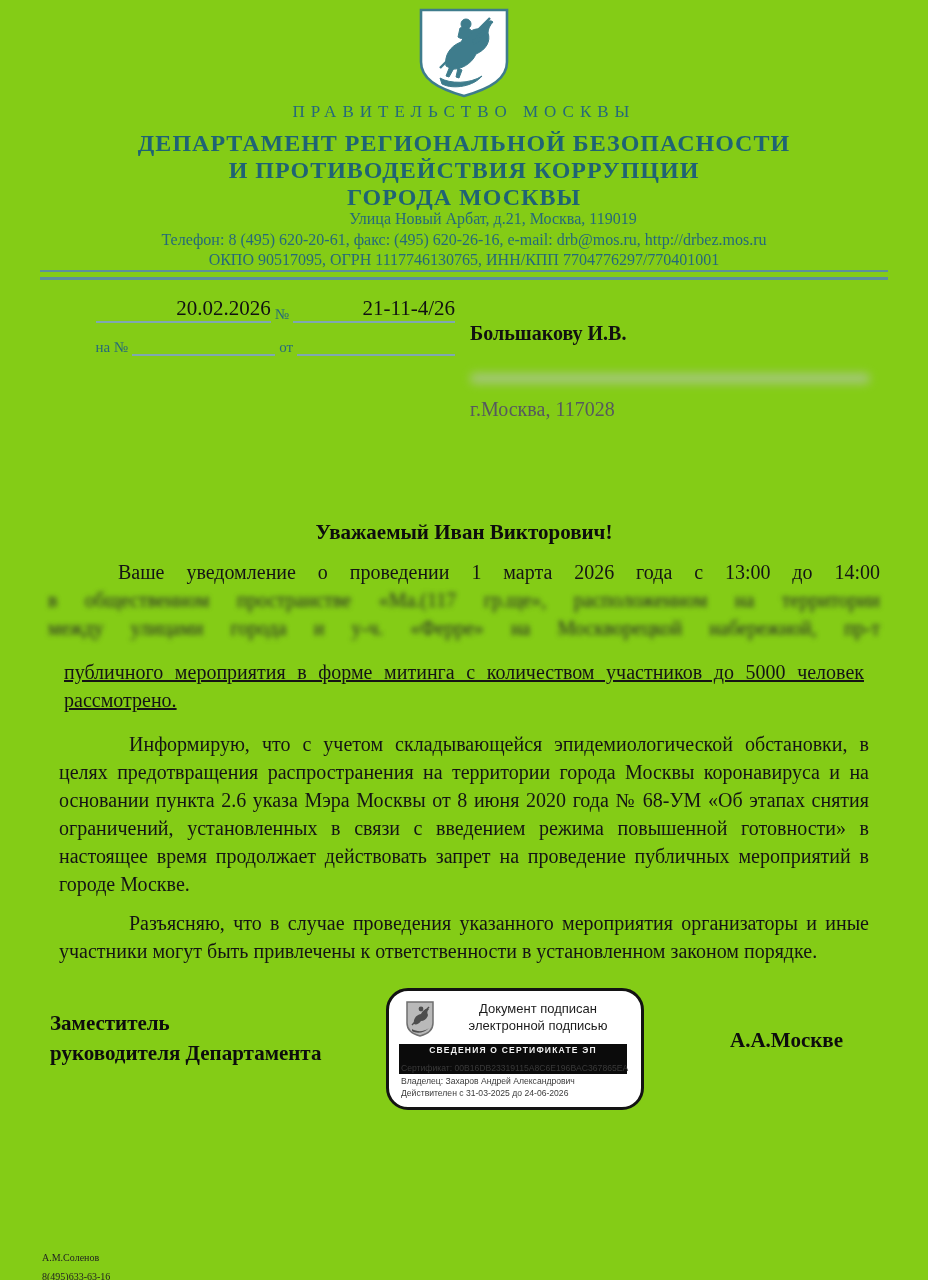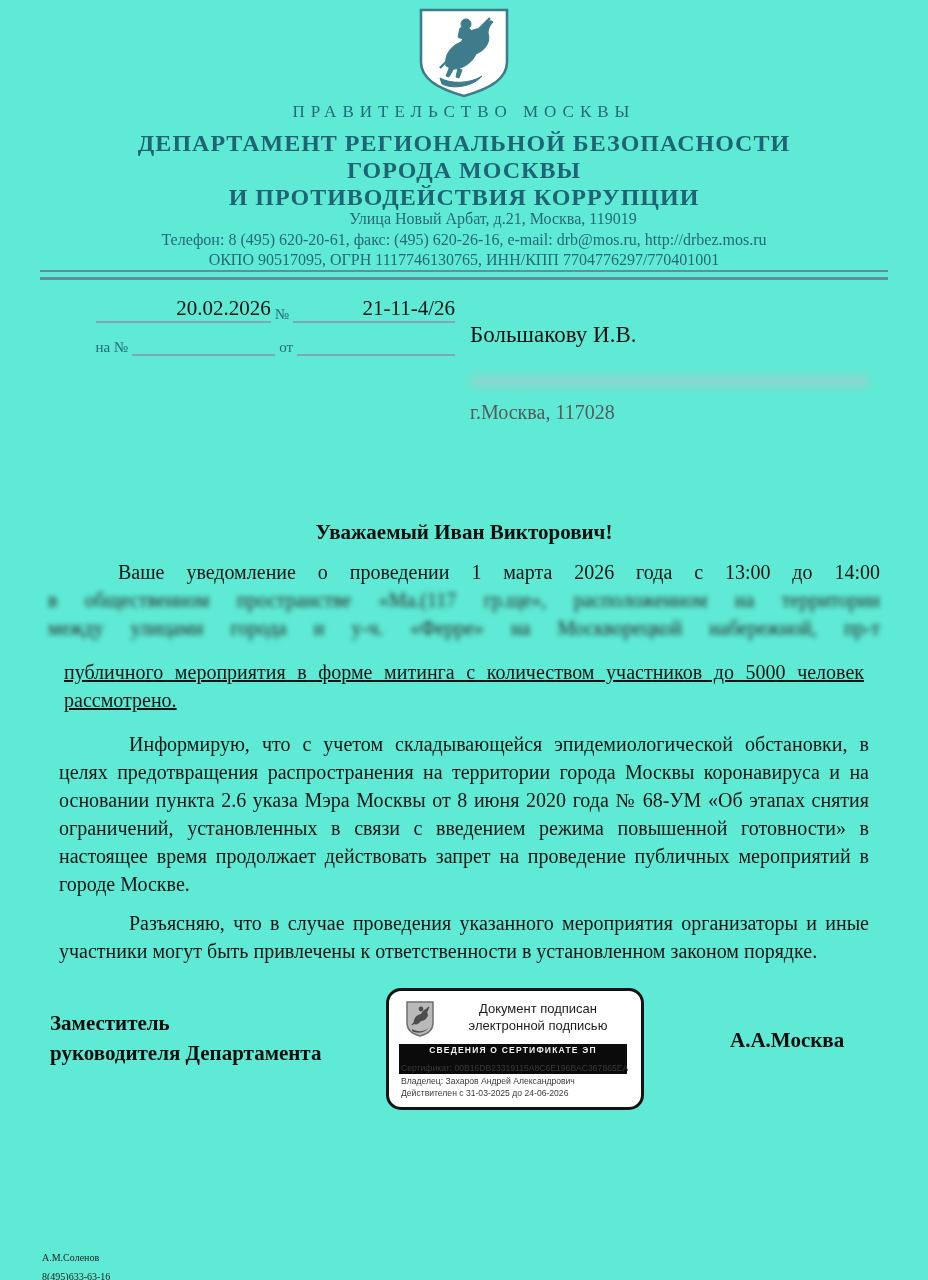--- a/index.html
+++ b/index.html
@@ -1,18 +1,18 @@
 <!DOCTYPE html>
 <html><head>
 <meta charset="utf-8">
 <style>
   html,body { margin:0; padding:0; background:#e8e8e8; }
   .page {
     position:relative; width:928px; height:1280px; margin:0 auto;
-    background:#5eead4; overflow:hidden;
+    background:#84cc16; overflow:hidden;
     font-family:"Liberation Serif", serif; color:#111;
   }
   
   .emblem { position:absolute; left:414px; top:6px; width:100px; height:94px; }
   .gov-line {
     position:absolute; left:0; top:102px; width:928px; text-align:center;
     color:#26697a; font-size:17px; letter-spacing:6px; font-weight:400;
   }
   .dept {
     position:absolute; left:0; top:130px; width:928px; text-align:center;
@@ -26,21 +26,21 @@
   .rule-thin  { height:2px; background:#5d8f9c; margin-bottom:5px; }
   .rule-thick { height:3px; background:#5d8f9c; }
   
   .ref { position:absolute; left:55px; top:296px; width:400px; color:#26697a;text-align:right; }
   .ref-row { position:relative; height:40px; }
   .ref-date, .ref-num { color:#111; font-size:21px; }
   .u { display:inline-block; border-bottom:2px solid #7fa8b0; vertical-align:bottom; }
   .ref-label { color:#26697a; font-size:15px; }
   
   .recipient { position:absolute; left:470px; top:322px; width:410px; }
-  .recipient-name { font-weight:normal; font-size:23px; color:#111; }
+  .recipient-name { font-weight:bold; font-size:20px; color:#111; }
   .redact-bar {
     width:400px; height:11px; margin-top:28px; background:#bdc3c8;
     filter:blur(5px); opacity:.55; border-radius:5px;
   }
   .recipient-city {
     margin-top:14px; font-size:20px; color:#56595e; filter:blur(0.4px);
   }
   
   .salutation {
     position:absolute; left:48px; top:520px; width:832px; text-align:center;
@@ -59,21 +59,21 @@
     position:absolute; left:50px; top:1008px; width:330px;
     font-weight:bold; font-size:21px; line-height:30px; color:#0d0d0d;
   }
   .sig-right {
     position:absolute; left:730px; top:1028px; width:170px;
     font-weight:bold; font-size:21px; color:#0d0d0d;
   }
   
   .stamp {
     position:absolute; left:386px; top:988px; width:252px; height:116px;
-    border:3px solid #131313; border-radius:15px; background:#fff;
+    border:3px solid #131313; border-radius:22px; background:#fff;
     font-family:"Liberation Sans", sans-serif;
   }
   .stamp-emblem { position:absolute; left:16px; top:10px; width:30px; height:36px; }
   .stamp-title {
     position:absolute; left:58px; top:9px; width:182px; text-align:center;
     font-size:13px; line-height:17px; color:#1c1c1c;
   }
   .stamp-bar {
     position:absolute; left:10px; top:53px; width:228px; height:30px;
     background:#0b0b0b; color:#f2f2f2; font-size:8.5px; font-weight:bold;
@@ -112,22 +112,22 @@
       <path d="M36,60 L32,70 L35,71 L40,62 Z" stroke-width="1"></path>
       <path d="M44,62 L42,71 L45,72 L48,64 Z" stroke-width="1"></path>
 
       <path d="M26,72 C36,78 56,78 68,70 C60,80 40,84 28,78 Z" stroke-width="1"></path>
     </g>
   </svg>
 
   <div class="gov-line">ПРАВИТЕЛЬСТВО  МОСКВЫ</div>
   <div class="dept">
     <div>ДЕПАРТАМЕНТ РЕГИОНАЛЬНОЙ БЕЗОПАСНОСТИ</div>
+    <div>И  ПРОТИВОДЕЙСТВИЯ КОРРУПЦИИ</div>
     <div>ГОРОДА  МОСКВЫ</div>
-    <div>И  ПРОТИВОДЕЙСТВИЯ КОРРУПЦИИ</div>
   </div>
   <div class="hdr-small" style="top:210px;margin-left:29px;">Улица  Новый  Арбат, д.21, Москва,  119019</div>
   <div class="hdr-small" style="top:231px;">Телефон: 8 (495) 620-20-61, факс: (495) 620-26-16, e-mail: drb@mos.ru, http://drbez.mos.ru</div>
   <div class="hdr-small" style="top:251px;">ОКПО  90517095,  ОГРН  1117746130765,  ИНН/КПП  7704776297/770401001</div>
 
   <div class="rule-wrap">
     <div class="rule-thin"></div>
     <div class="rule-thick"></div>
   </div>
 
@@ -186,20 +186,20 @@
       <div>электронной подписью</div>
     </div>
     <div class="stamp-bar">СВЕДЕНИЯ О СЕРТИФИКАТЕ ЭП</div>
     <div class="stamp-info">
       <div>Сертификат:  00B16DB23319115A8C6E196BAC367865EA</div>
       <div>Владелец:  Захаров Андрей Александрович</div>
       <div>Действителен с 31-03-2025 до 24-06-2026</div>
     </div>
   </div>
 
-  <div class="sig-right">А.А.Москва</div>
+  <div class="sig-right">А.А.Москве</div>
 
   <div class="footer">
     <div>А.М.Соленов</div>
     <div>8(495)633-63-16</div>
   </div>
 
 </div>
 
 </body></html>

